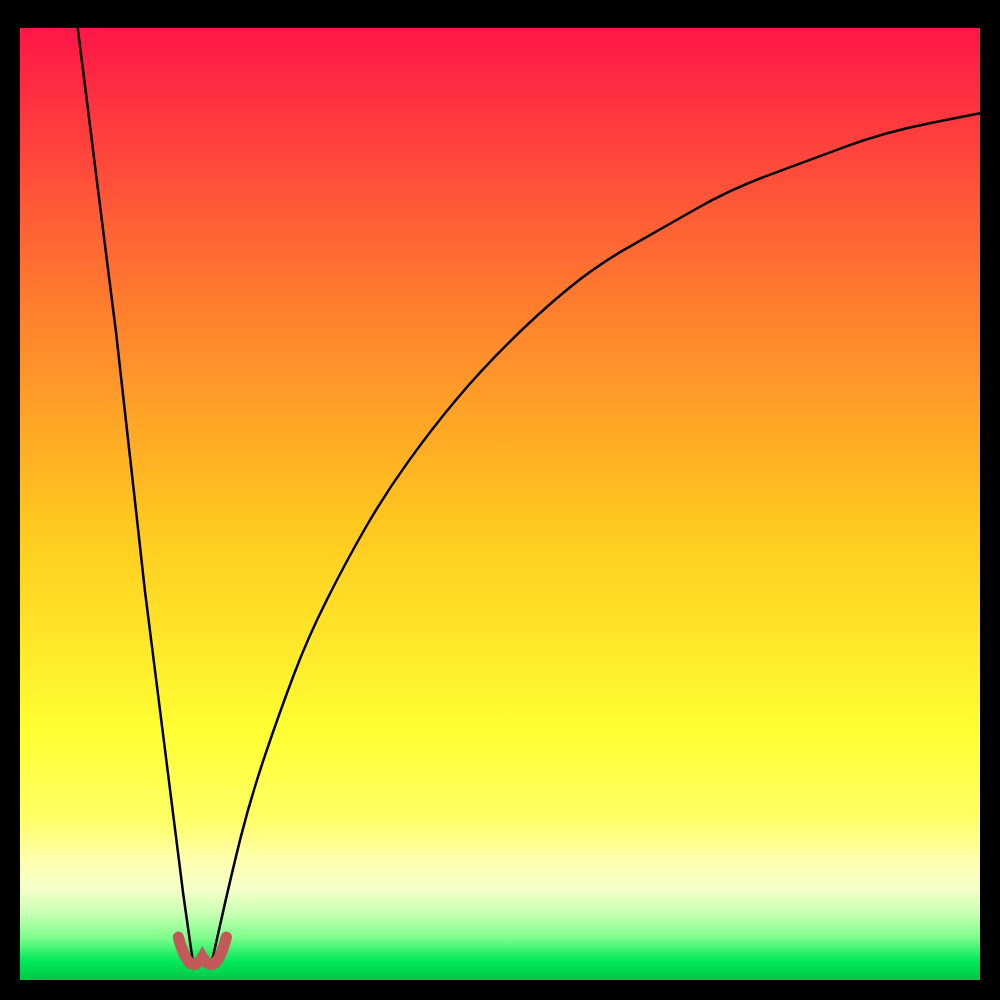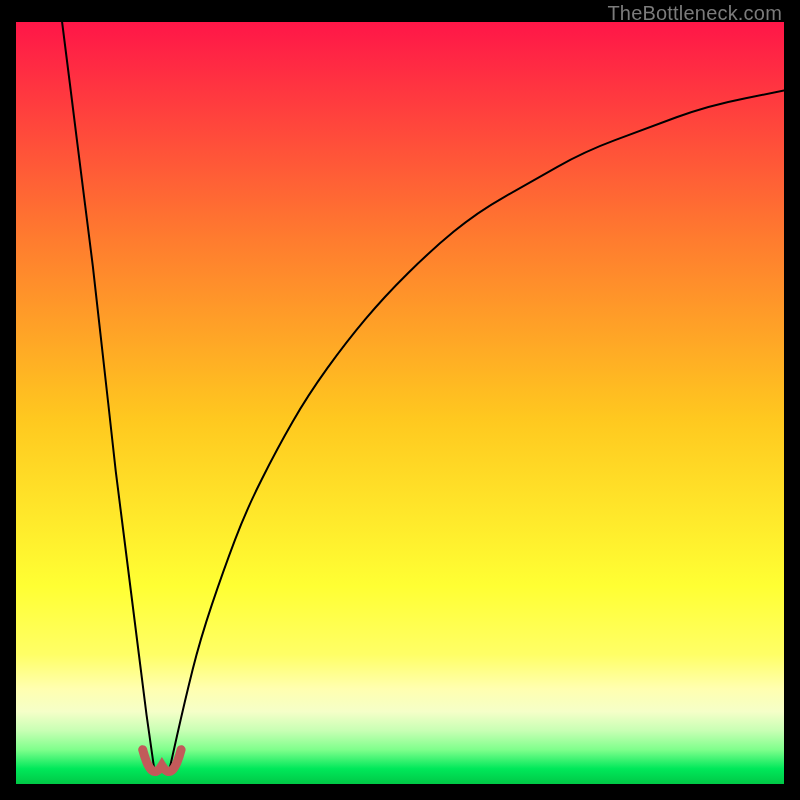--- a/index.html
+++ b/index.html
@@ -64,14 +64,13 @@
       <rect x="0" y="0" width="768" height="762" fill="url(#bg-grad)"></rect>
 
       <path id="left-seg" d="M46.1 0.0 L53.8 61.0 L61.4 121.9 L69.1 182.9 L76.8 243.8 L84.5 312.4 L92.2 381.0 L99.8 449.6 L107.5 510.5 L115.2 571.5 L122.9 632.5 L130.6 693.4 L138.2 746.8" fill="none" stroke="#000" stroke-width="2" stroke-linecap="round"></path>
 
       <path id="right-seg" d="M153.6 746.8 Q 153.6 746.8 161.3 712.5 Q 169.0 678.2 176.6 647.7 Q 184.3 617.2 195.8 582.9 Q 207.4 548.6 218.9 518.2 Q 230.4 487.7 245.8 457.2 Q 261.1 426.7 276.5 400.0 Q 291.8 373.4 311.0 346.7 Q 330.2 320.0 349.4 297.2 Q 368.6 274.3 391.7 251.5 Q 414.7 228.6 437.8 209.6 Q 460.8 190.5 487.7 175.3 Q 514.6 160.0 541.4 144.8 Q 568.3 129.5 599.0 118.1 Q 629.8 106.7 660.5 95.3 Q 691.2 83.8 729.6 76.2 T 768.0 68.6" fill="none" stroke="#000" stroke-width="2" stroke-linecap="round"></path>
 
       <path id="bump" d="M 126.7 727.7 Q 135.4 760.9 145.9 743.7 Q 156.5 760.9 165.1 727.7" fill="none" stroke="#c25a5a" stroke-width="9" stroke-linecap="round"></path>
     </svg>
   </div>
 
-  <div class="watermark">TheBottleneck.com</div>
 </div>
 
 </body></html>

